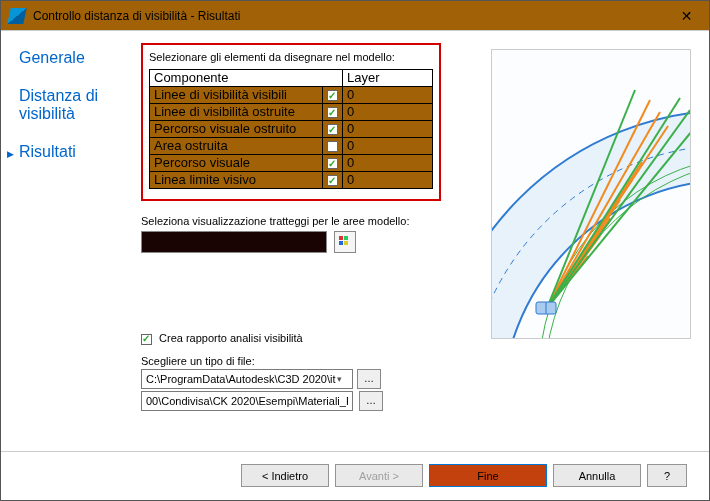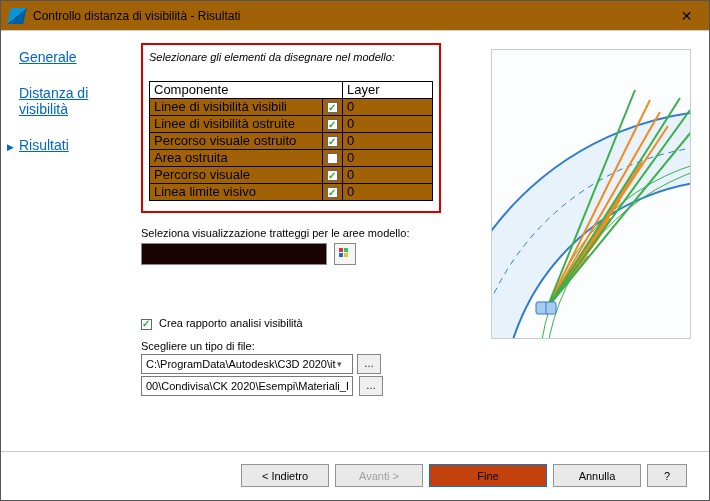--- a/index.html
+++ b/index.html
@@ -39,24 +39,23 @@
     display: flex;
     height: 420px;
     position: relative;
   }
   .sidebar {
     width: 140px;
     padding: 18px 6px 0 18px;
   }
   .sidebar .navitem {
     color: #0066cc;
-    text-decoration: underline;
     margin-bottom: 20px;
     cursor: pointer;
-    font-size: 14px;
+    font-size: 16px;
     display: block;
   }
   .sidebar .navitem.active::before {
     content: "▶";
     color: #0066cc;
     font-size: 9px;
     display: inline-block;
     margin-left: -12px;
     width: 12px;
   }
@@ -67,22 +66,21 @@
     position: relative;
   }
 
   .redbox {
     border: 2px solid #d40000;
     padding: 4px 6px 10px 6px;
     width: 300px;
   }
   .grouplabel {
     font-size: 11px;
-    margin: 2px 0 18px 0;
-    font-style: italic;
+    margin: 2px 0 6px 0;
   }
   table.comp {
     border-collapse: collapse;
     width: 100%;
     font-size: 13px;
   }
   table.comp th, table.comp td {
     border: 1px solid #000;
     padding: 1px 4px;
     text-align: left;
@@ -126,21 +124,21 @@
     border: 1px solid #888;
     display: inline-flex;
     align-items: center; justify-content: center;
     vertical-align: middle;
     margin-left: 4px;
     background: #f5f5f5;
     cursor: pointer;
   }
   .hatchbtn svg { display: block; }
 
-  .cbline { margin-top: 52px; }
+  .cbline { margin-top: 79px; }
   .cbline .cb { margin-right: 4px; }
 
   .filelabel { margin-top: 10px; }
   .filerow { margin-top: 2px; display: flex; align-items: center; }
   .fileselect, .fileinput {
     font-size: 11px;
     height: 20px;
     border: 1px solid #7a7a7a;
     padding: 1px 4px;
     background: #fff;

